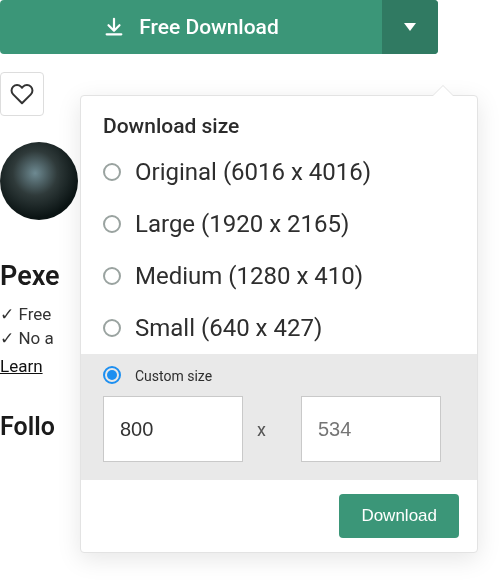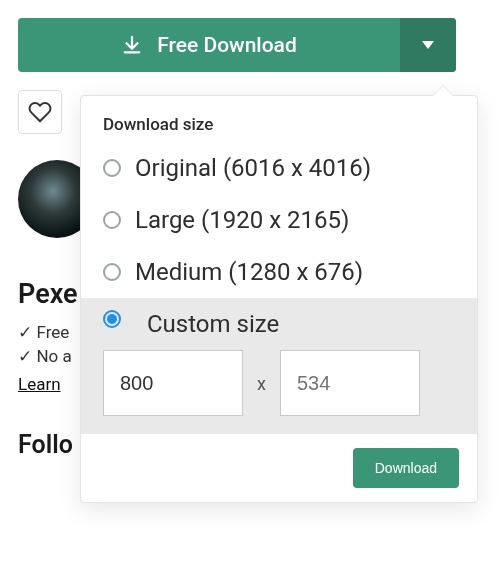--- a/index.html
+++ b/index.html
@@ -10,21 +10,20 @@
     height: 586px;
     font-family: -apple-system, BlinkMacSystemFont, "Segoe UI", Roboto, Helvetica, Arial, sans-serif;
     background: #fff;
     color: #222;
     overflow: hidden;
   }
   .stage {
     position: relative;
     width: 500px;
     height: 586px;
-    padding: 18px;
   }
   
   .dlbtn {
     display: flex;
     width: 438px;
     height: 54px;
     background: #3b9678;
     border-radius: 4px;
     color: #fff;
     align-items: center;
@@ -123,21 +122,21 @@
     position:absolute;
     top:-10px;
     right:24px;
     width:0;height:0;
     border-left:10px solid transparent;
     border-right:10px solid transparent;
     border-bottom:10px solid #fff;
     filter: drop-shadow(0 -1px 0 #e3e3e3);
   }
   .panel-title {
-    font-size: 17px;
+    font-size: 21px;
     font-weight: 500;
     padding: 18px 22px 8px 22px;
     color:#2b2b2b;
   }
   .opt {
     display:flex;
     align-items:center;
     padding: 12px 22px 12px 22px;
     gap: 14px;
     font-size: 24px;
@@ -158,54 +157,54 @@
     width:10px;height:10px;border-radius:50%;
     background:#1d8ff0;
   }
   .custom-block {
     background:#e9e9e9;
     padding-top: 12px;
     padding-bottom: 18px;
   }
   .custom-label {
     display:flex;
-    align-items:flex-start;
-    gap:26px;
+    align-items:flex-end;
+    gap:14px;
     padding: 0 22px 12px 22px;
-    font-size:24px;
+    font-size:14px;
     color:#2e2e2e;
   }
   .custom-inputs {
     display:flex;
     align-items:center;
     gap: 14px;
     padding: 0 22px;
   }
   .numbox {
     width:140px;
     height:66px;
     border:1px solid #c9c9c9;
     background:#fff;
     font-size:20px;
     padding: 0 16px;
     color:#333;
   }
-  .numbox.placeholder { color:#8a8a8a; }
+  .numbox.placeholder { color:#8a8a8a;margin-left:21px; }
   .xsep { font-size:18px; color:#555; }
   .panel-footer {
     display:flex;
     justify-content:flex-end;
     padding: 14px 18px 0 18px;
   }
   .gobtn {
     background:#3b9678;
     color:#fff;
     border:none;
     border-radius:4px;
-    font-size:14px;
+    font-size:17px;
     padding: 12px 22px;
     cursor:pointer;
   }
 </style>
 </head>
 <body>
 
 <div class="stage">
 
   <div class="dlbtn">
@@ -253,21 +252,25 @@
     <div class="opt">
       <span class="radio"></span>
       <span>Original (6016 x 4016)</span>
     </div>
     <div class="opt">
       <span class="radio"></span>
       <span>Large (1920 x 2165)</span>
     </div>
     <div class="opt">
       <span class="radio"></span>
-      <span>Medium (1280 x 676)</span>
+      <span>Medium (1280 x 410)</span>
+    </div>
+    <div class="opt">
+      <span class="radio"></span>
+      <span>Small (640 x 427)</span>
     </div>
 
     <div class="custom-block">
       <div class="custom-label">
         <span class="radio checked"></span>
         <span>Custom size</span>
       </div>
       <div class="custom-inputs">
         <input class="numbox" value="800" style="">
         <span class="xsep">x</span>

